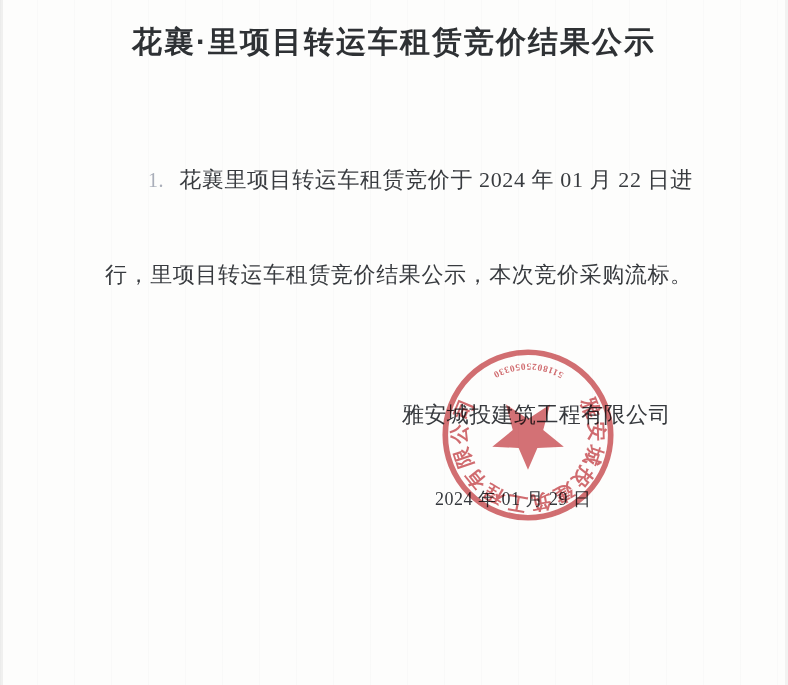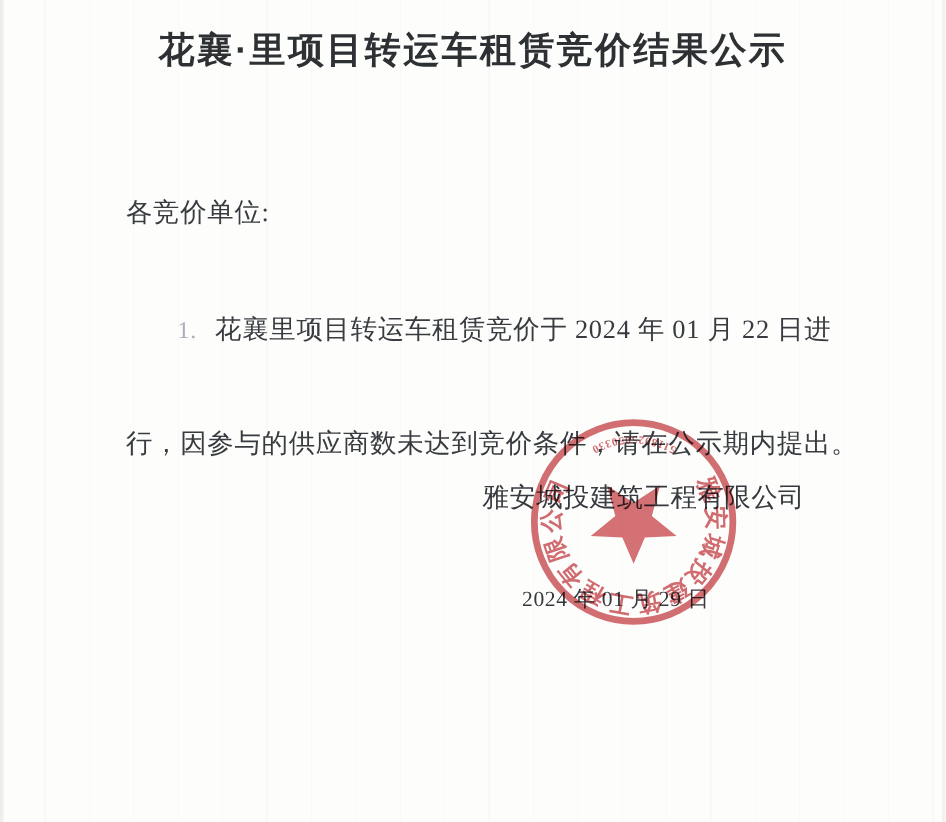--- a/index.html
+++ b/index.html
@@ -78,23 +78,22 @@
   }
 </style>
 </head>
 <body>
 
 <div class="page">
 
   <div class="title">花襄·里项目转运车租赁竞价结果公示</div>
 
   <div class="doc-body">
-    <div class="line">各竞价单位:</div>
     <div class="line first-para indent"><span class="marker">1.</span><span>花襄里项目转运车租赁竞价于 2024 年 01 月 22 日进</span></div>
-    <div class="line">行，因参与的供应商数未达到竞价条件，请在公示期内提出。</div>
+    <div class="line">行，里项目转运车租赁竞价结果公示，本次竞价采购流标。</div>
   </div>
 
   <div class="company-line">雅安城投建筑工程有限公司</div>
 
   <div class="date-line">2024 年 01 月 29 日</div>
 
   <svg class="seal" viewBox="0 0 200 200" xmlns="http://www.w3.org/2000/svg">
     <defs>
       <path id="sealTopArc" d="M 42.8,133 A 66,66 0 1 1 157.2,133" fill="none"></path>
       <path id="sealBottomArc" d="M 56.4,162.3 A 76,76 0 0 0 143.6,162.3" fill="none"></path>

